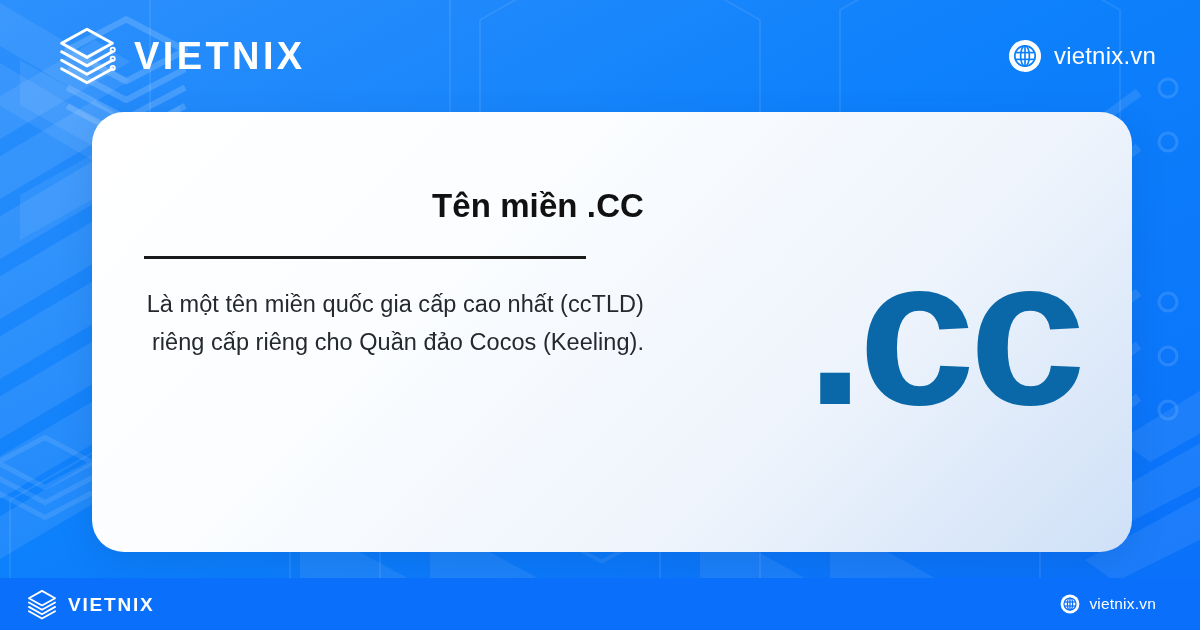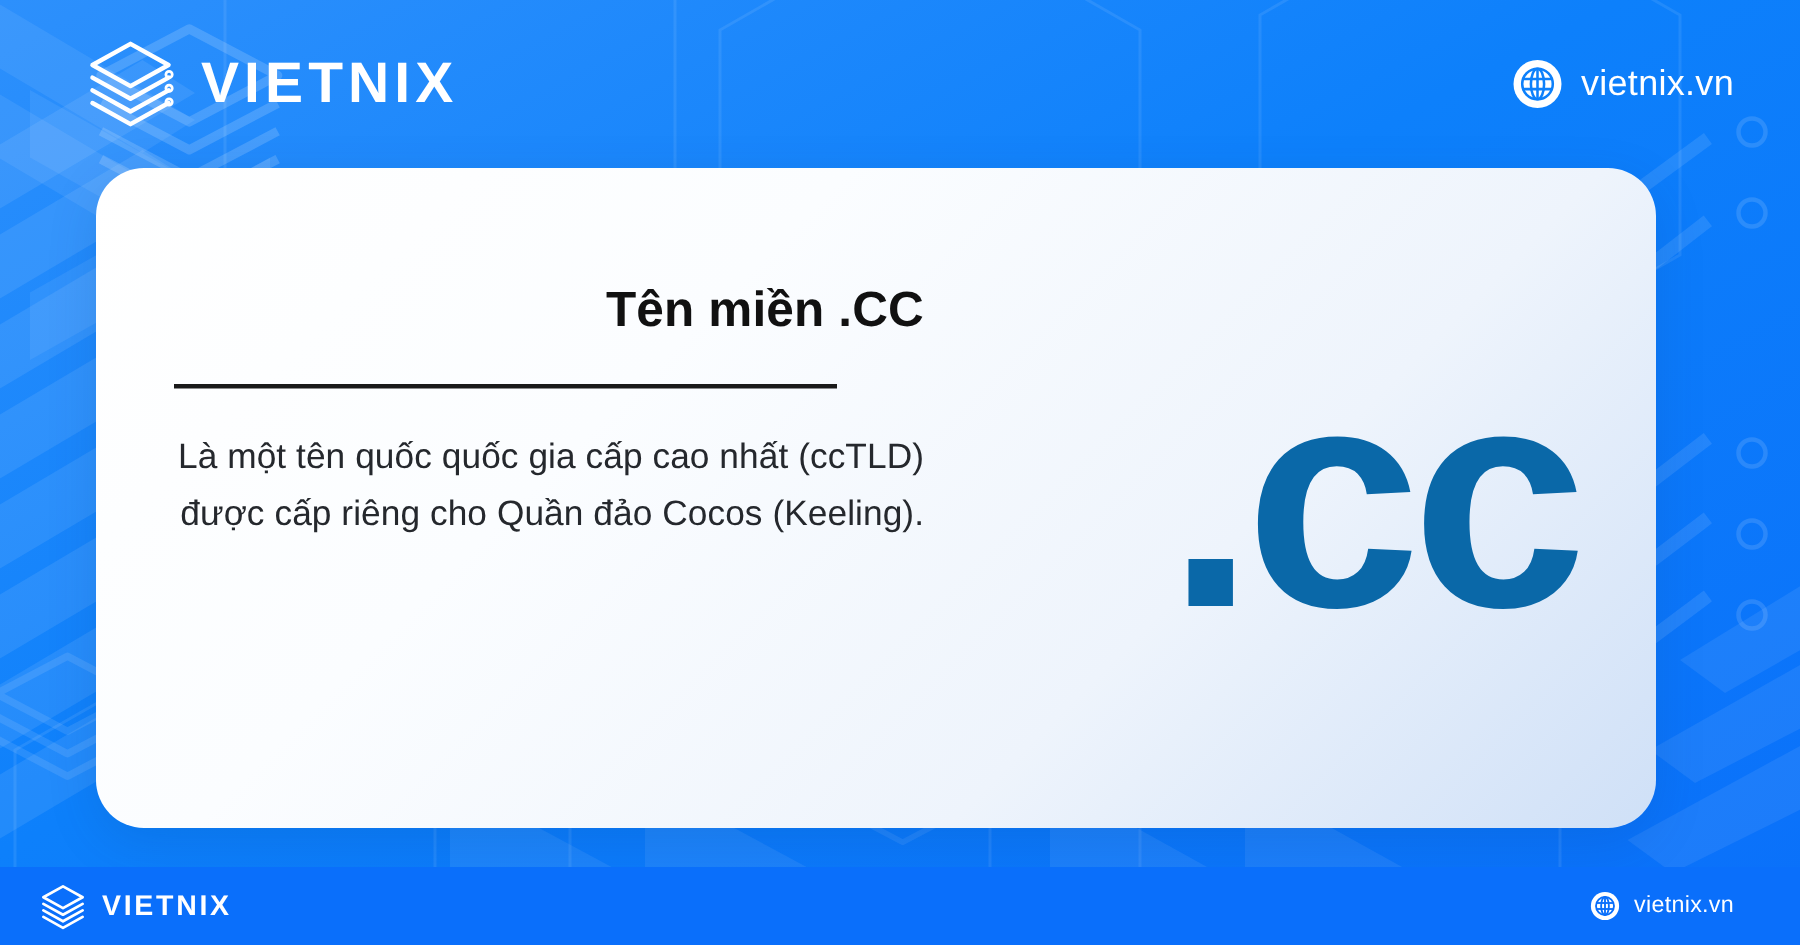--- a/index.html
+++ b/index.html
@@ -84,21 +84,21 @@
   .site-link-text {
     color: #ffffff;
     font-size: 24px;
     letter-spacing: 0.2px;
     white-space: nowrap;
   }
 
   
   .card {
     position: absolute;
-    left: 64px;
+    left: 92px;
     top: 112px;
     width: 1040px;
     height: 440px;
     border-radius: 32px;
     background: linear-gradient(135deg, #ffffff 0%, #fbfdff 34%, #eef4fc 68%, #cfe0f7 100%);
     box-shadow: 0 10px 34px rgba(5, 55, 120, 0.14);
     z-index: 5;
     overflow: hidden;
   }
   .card-inner {
@@ -345,21 +345,21 @@
     </div>
 
   </div>
 
   <div class="card">
     <div class="card-inner">
 
       <div class="card-text">
         <h1 class="card-title">Tên miền .CC</h1>
         <hr class="card-divider">
-        <p class="card-desc">Là một tên quốc quốc gia cấp cao nhất (ccTLD) được cấp riêng cho Quần đảo Cocos (Keeling).</p>
+        <p class="card-desc">Là một tên miền quốc gia cấp cao nhất (ccTLD) riêng cấp riêng cho Quần đảo Cocos (Keeling).</p>
       </div>
 
       <div class="tld-mark">
         <span class="tld-text">.cc</span>
       </div>
 
     </div>
   </div>
 
   <div class="footer">

